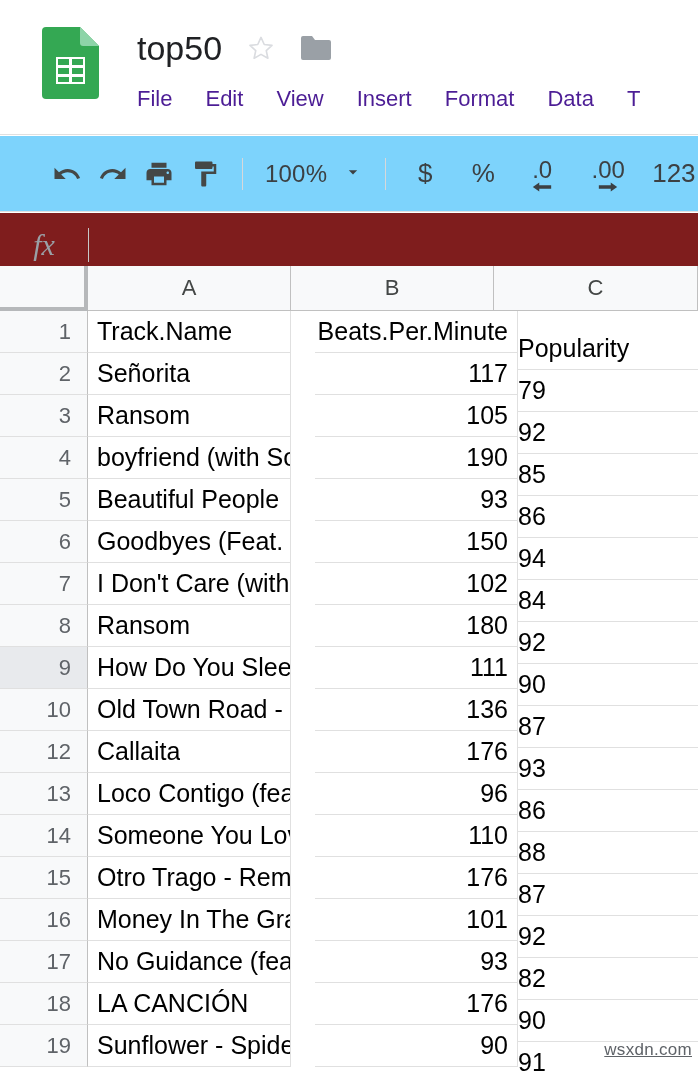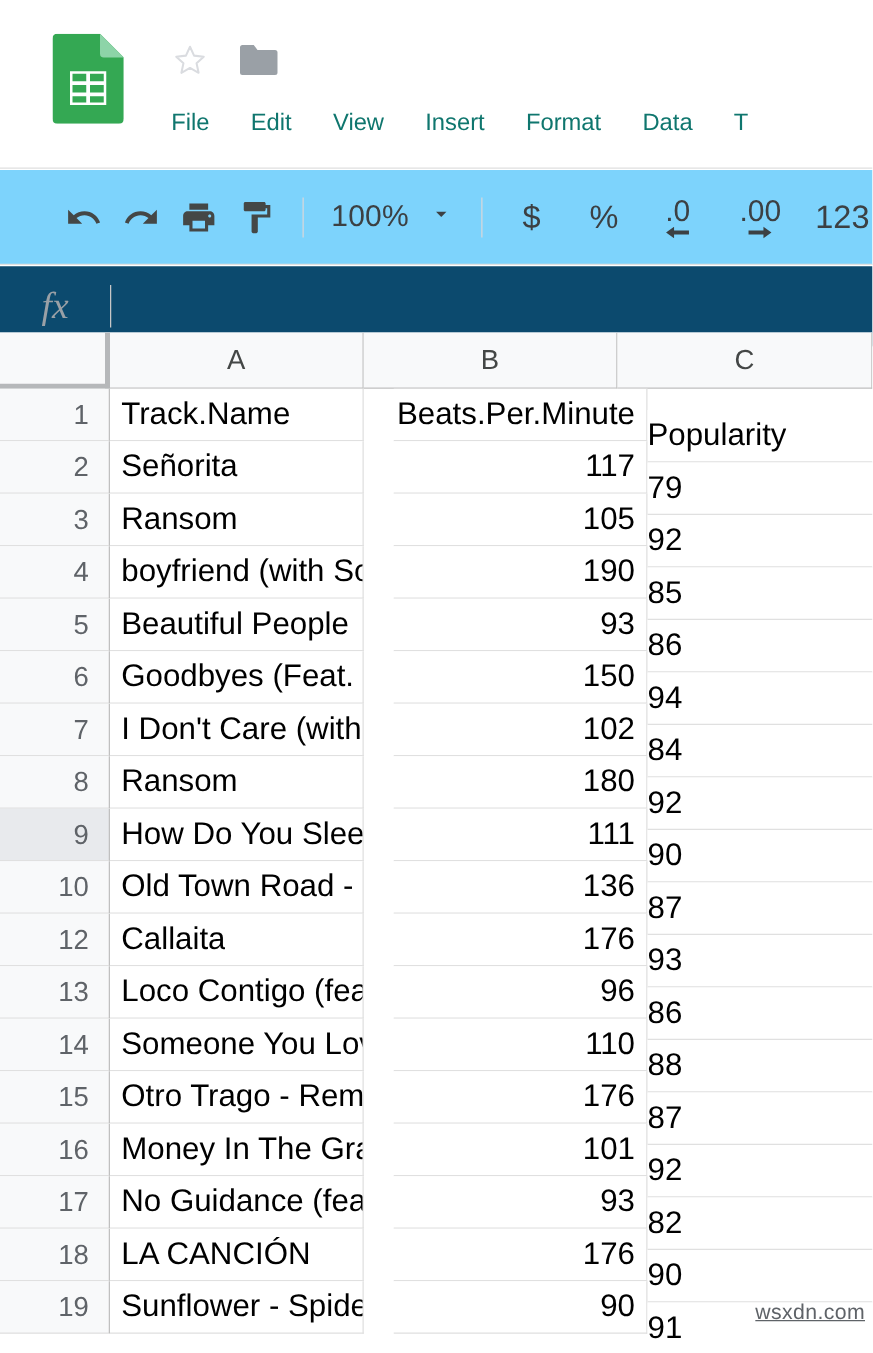--- a/index.html
+++ b/index.html
@@ -32,21 +32,21 @@
   }
   .star-icon { width: 30px; height: 30px; display: block; }
   .folder-icon { width: 32px; height: 26px; display: block; }
 
   .menubar {
     position: absolute; left: 137px; top: 82px;
     display: flex; align-items: center; gap: 33px;
     white-space: nowrap;
   }
   .menu-item {
-    font-size: 19px; color: #0f766e; line-height: 34px;
+    font-size: 22px; color: #4c1d95; line-height: 34px;
     cursor: default; white-space: nowrap;
   }
 
   
   .toolbar {
     position: absolute; top: 136px; left: 0; width: 698px; height: 76px;
     background: #7dd3fc;
     border-bottom: 1px solid #e0e0e0;
     display: flex; align-items: center;
     padding-left: 44px;
@@ -84,21 +84,21 @@
   }
   .tb-dec .dec-arrow {
     position: absolute; top: 28px; left: 50%; transform: translateX(-50%);
     color: #3c4043;
   }
   .tb-123 { font-size: 26px; color: #3c4043; margin-left: 14px; white-space: nowrap; }
 
   
   .formulabar {
     position: absolute; top: 213px; left: 0; width: 698px; height: 64px;
-    background: #0c4a6e;
+    background: #7f1d1d;
     border-bottom: 1px solid #e0e0e0;
     display: flex; align-items: center;
   }
   .fx-label {
     width: 88px; text-align: center;
     font-family: "Liberation Serif", serif;
     font-style: italic; font-size: 30px; color: #9aa0a6;
   }
   .fx-divider { width: 1px; height: 34px; background: #c7c7c7; }
   .fx-input {
@@ -182,20 +182,21 @@
         <rect x="16" y="32" width="11" height="6" fill="#34a853"></rect>
         <rect x="30" y="32" width="11" height="6" fill="#34a853"></rect>
         <rect x="16" y="41" width="11" height="6" fill="#34a853"></rect>
         <rect x="30" y="41" width="11" height="6" fill="#34a853"></rect>
         <rect x="16" y="50" width="11" height="5" fill="#34a853"></rect>
         <rect x="30" y="50" width="11" height="5" fill="#34a853"></rect>
       </svg>
     </span>
 
     <div class="title-row">
+      <span class="doc-title">top50</span>
       <span class="star-icon">
         <svg width="30" height="30" viewBox="0 0 24 24">
           <path d="M12 3.5 l2.6 5.7 6.2.7 -4.6 4.2 1.3 6.1 -5.5-3.1 -5.5 3.1 1.3-6.1 -4.6-4.2 6.2-.7 Z" fill="none" stroke="#dadce0" stroke-width="1.3" stroke-linejoin="round"></path>
         </svg>
       </span>
       <span class="folder-icon">
         <svg width="32" height="26" viewBox="0 0 32 26">
           <path d="M1 3 Q1 1 3 1 H12 L15 5 H29 Q31 5 31 7 V23 Q31 25 29 25 H3 Q1 25 1 23 Z" fill="#9aa0a6"></path>
         </svg>
       </span>

